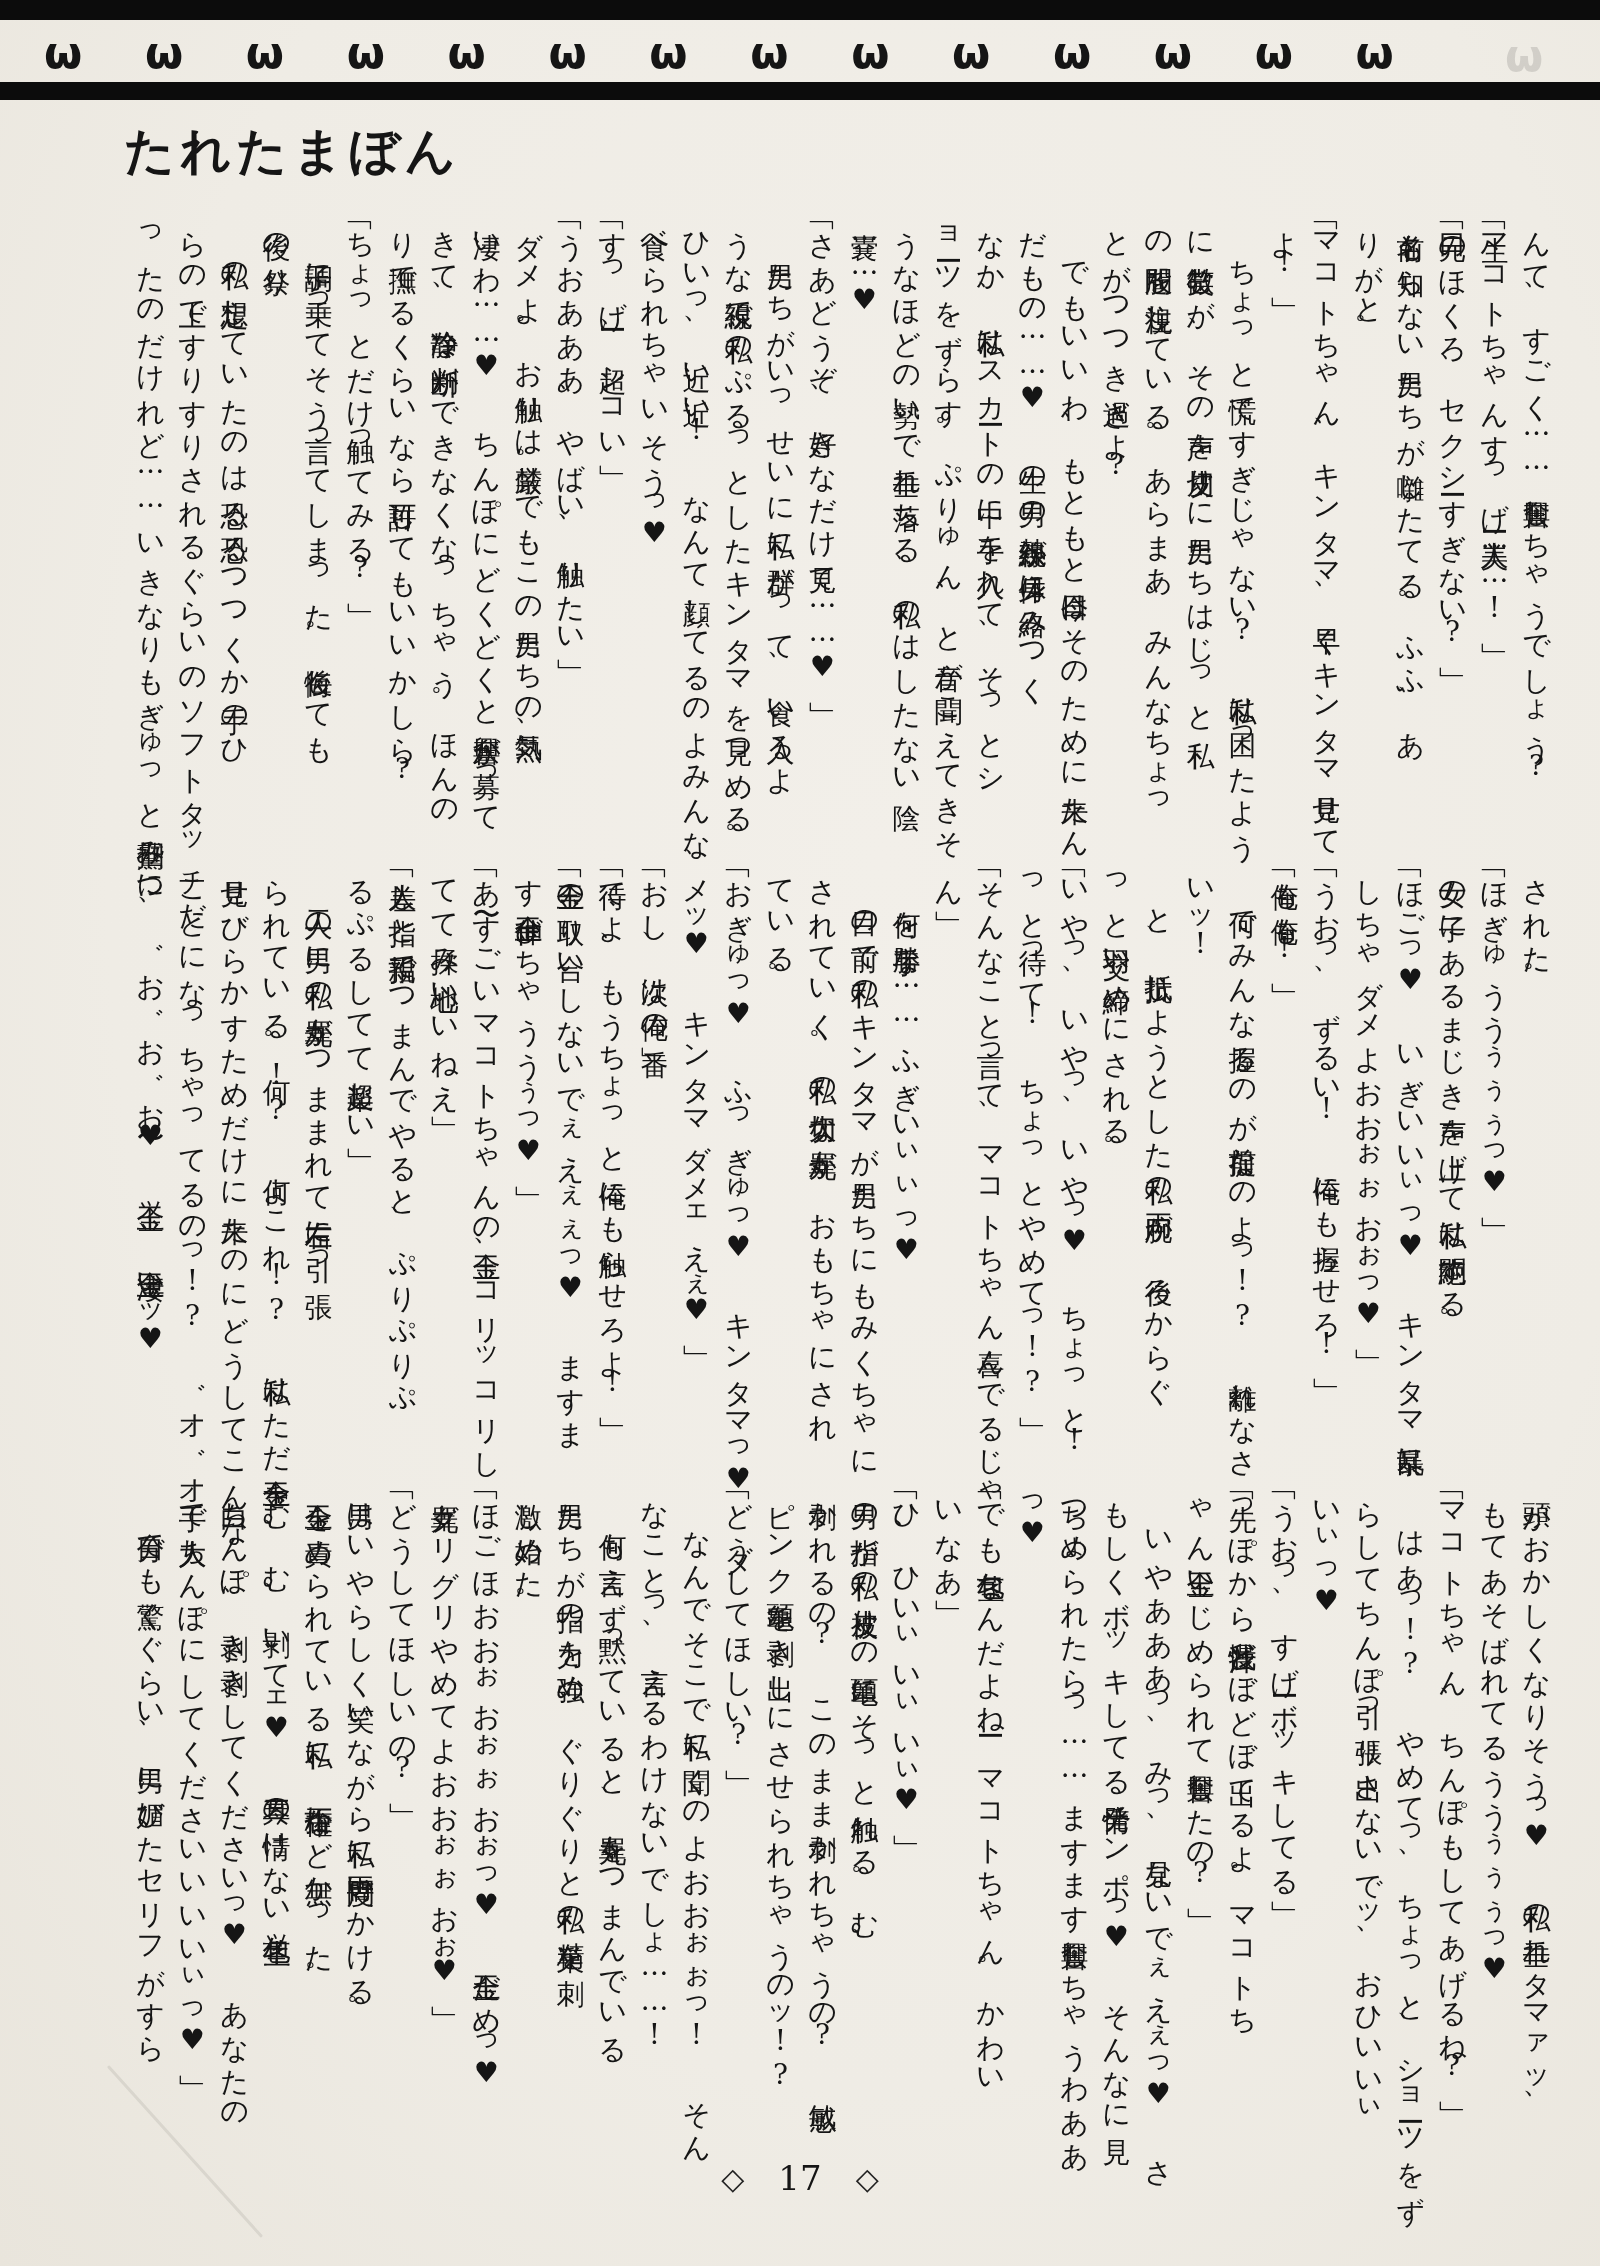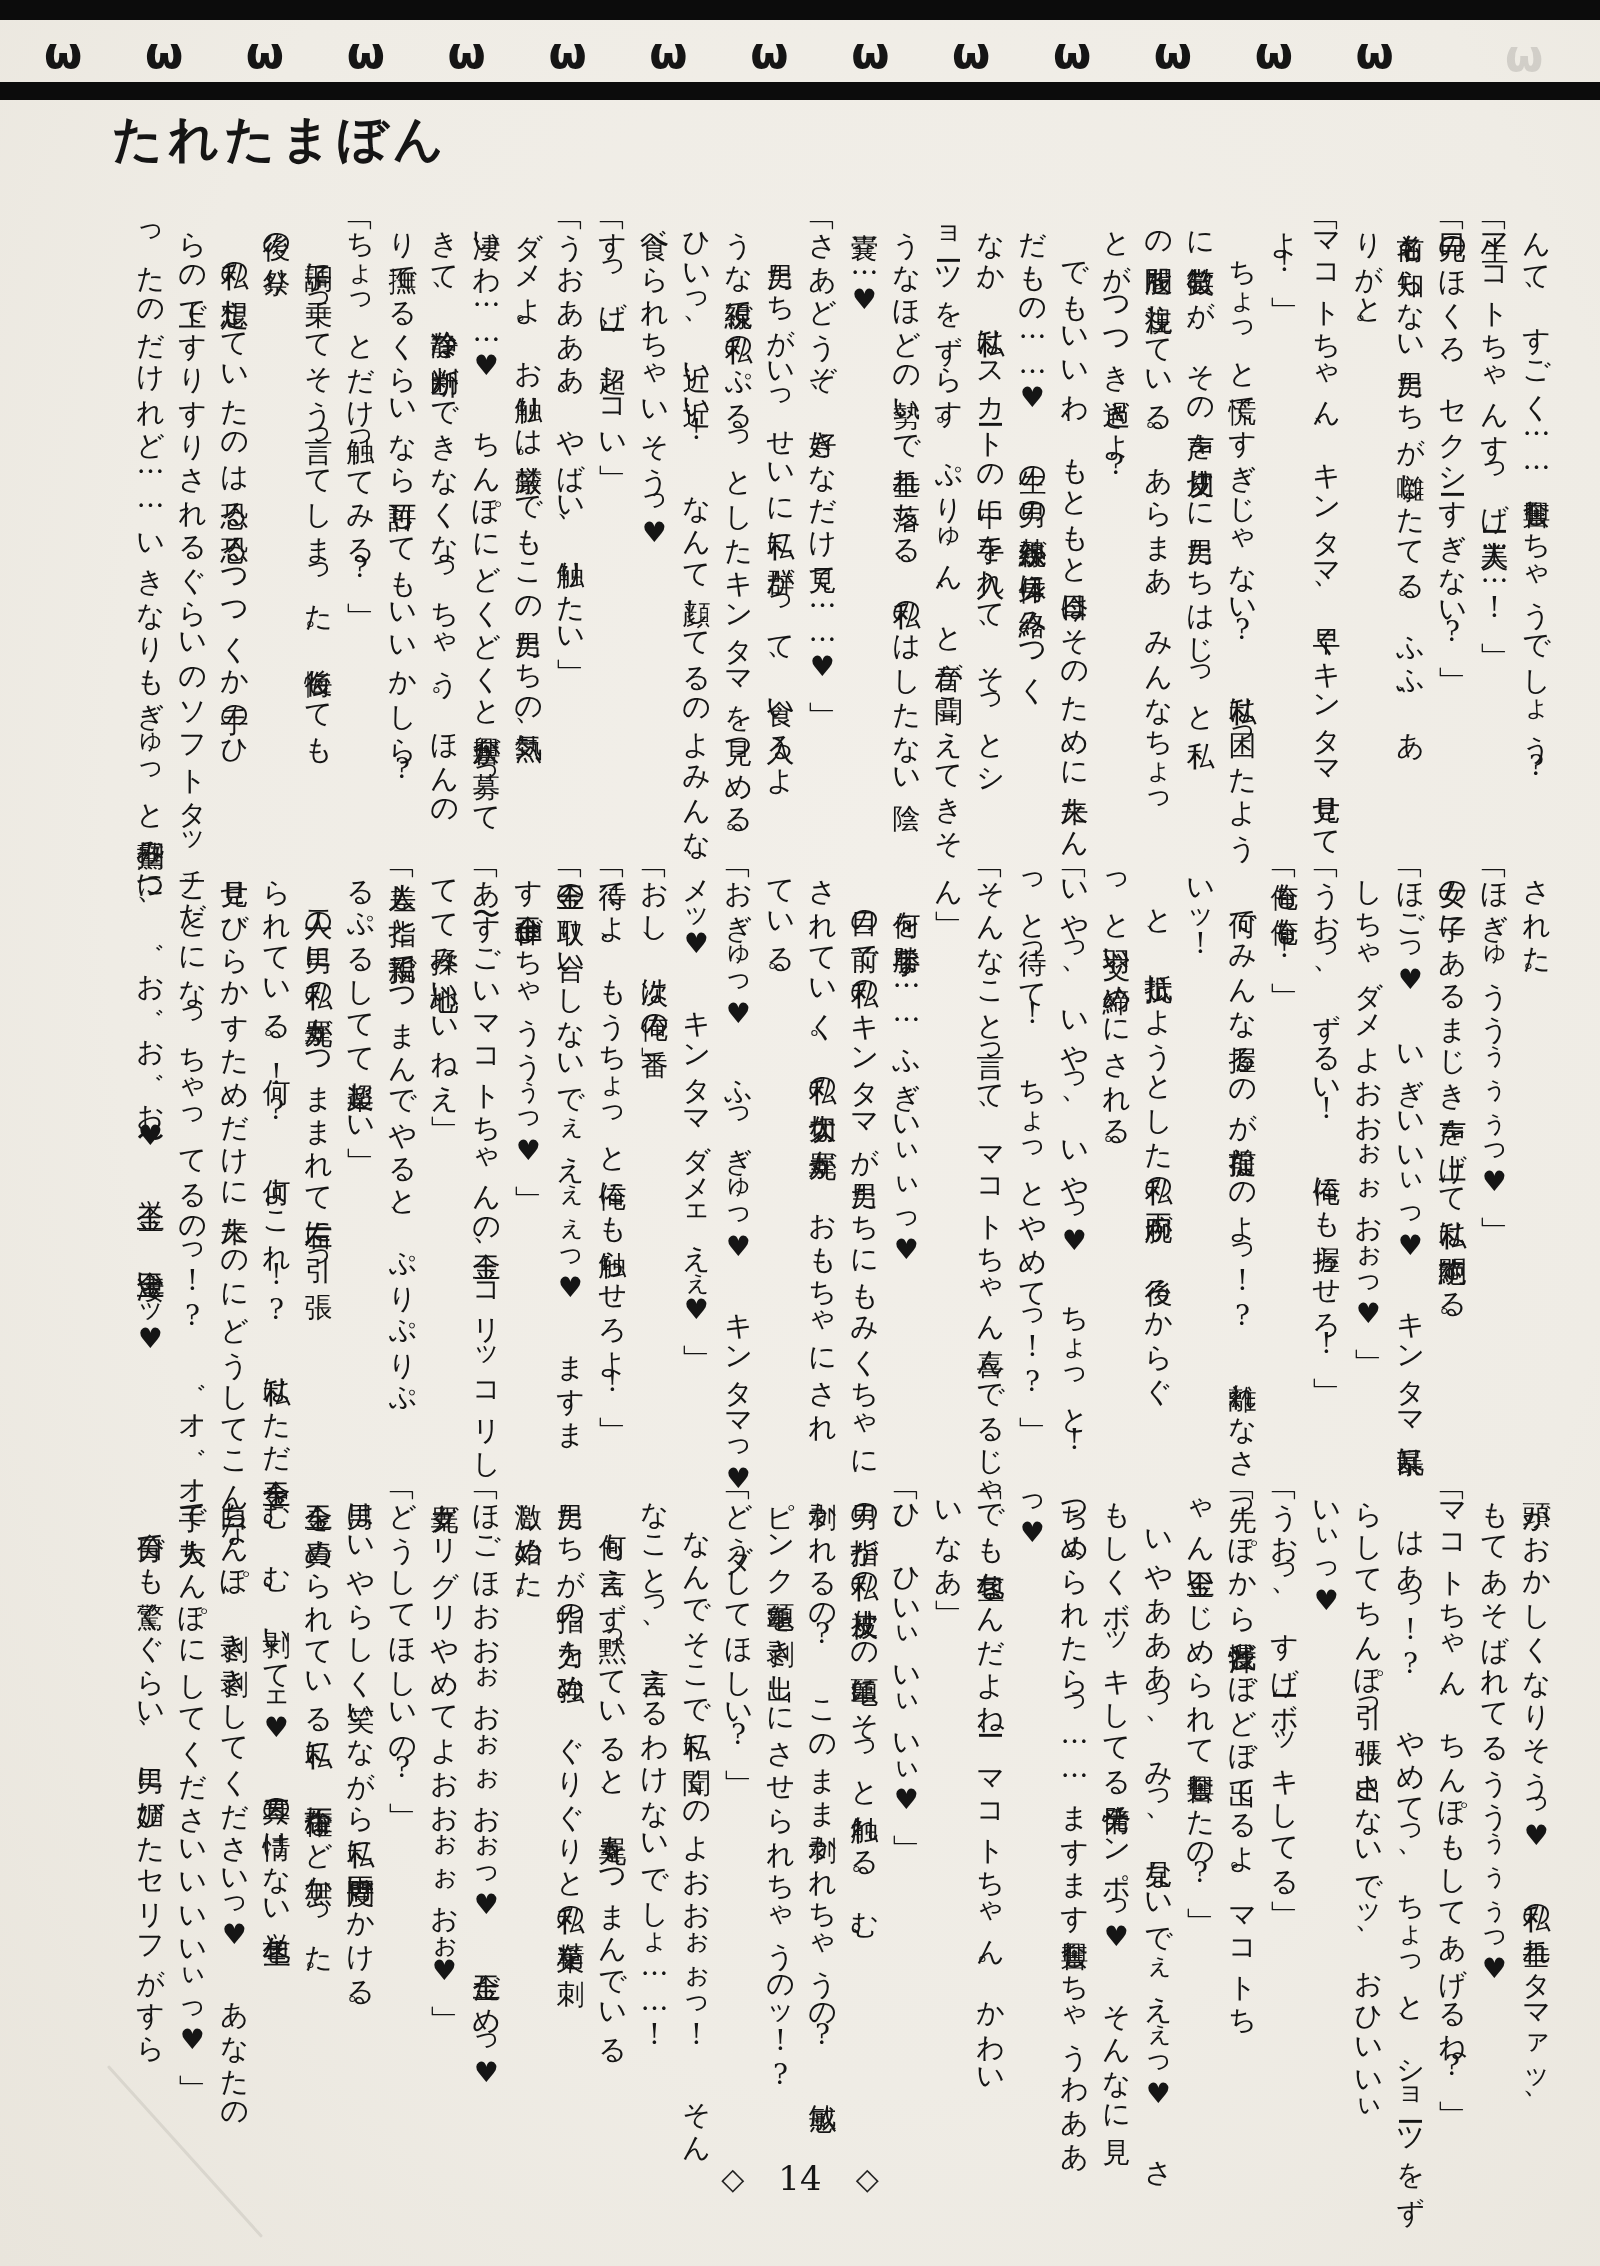--- a/index.html
+++ b/index.html
@@ -17,21 +17,21 @@
     display:flex;justify-content:space-between;align-items:center;
     font-family:"DejaVu Sans","Liberation Sans",sans-serif;
     font-weight:bold;font-size:44px;line-height:1;
   }
   .omega-ghost{
     position:absolute;left:1505px;top:34px;
     font-family:"DejaVu Sans","Liberation Sans",sans-serif;
     font-weight:bold;font-size:44px;line-height:1;opacity:0.13;
   }
   .title{
-    position:absolute;left:112px;top:106px;margin:0;
+    position:absolute;left:112px;top:106px;margin:12px;
     font-size:50px;font-weight:bold;letter-spacing:5px;text-align:center;
   }
   .band{
     position:absolute;left:115px;width:1442px;height:656px;
     writing-mode:vertical-rl;text-orientation:upright;
     overflow:visible;
   }
   .band-1{top:212px;}
   .band-2{top:860px;}
   .band-3{top:1482px;}
@@ -180,17 +180,17 @@
     <p class="col">男はいやらしく笑いながら私に再度問いかける。</p>
     <p class="col">金玉を責められている私に、拒否権など無かった。</p>
     <p class="col">「む、む、剥いてェ♥　真琴の情けない包茎生ッ</p>
     <p class="col">白ちんぽ、剥き剥きしてくださいっ♥　あなたの</p>
     <p class="col">手で大人ちんぽにしてくださいいいいぃっ♥」</p>
     <p class="col">　自分でも驚くぐらい、男に媚びたセリフがすら</p>
   </div>
 
 <div class="footer">
   <span class="diamond">◇</span>
-  <span class="pagenum">14</span>
+  <span class="pagenum">17</span>
   <span class="diamond">◇</span>
 </div>
 
 <div class="crease"></div>
 
 </body></html>

